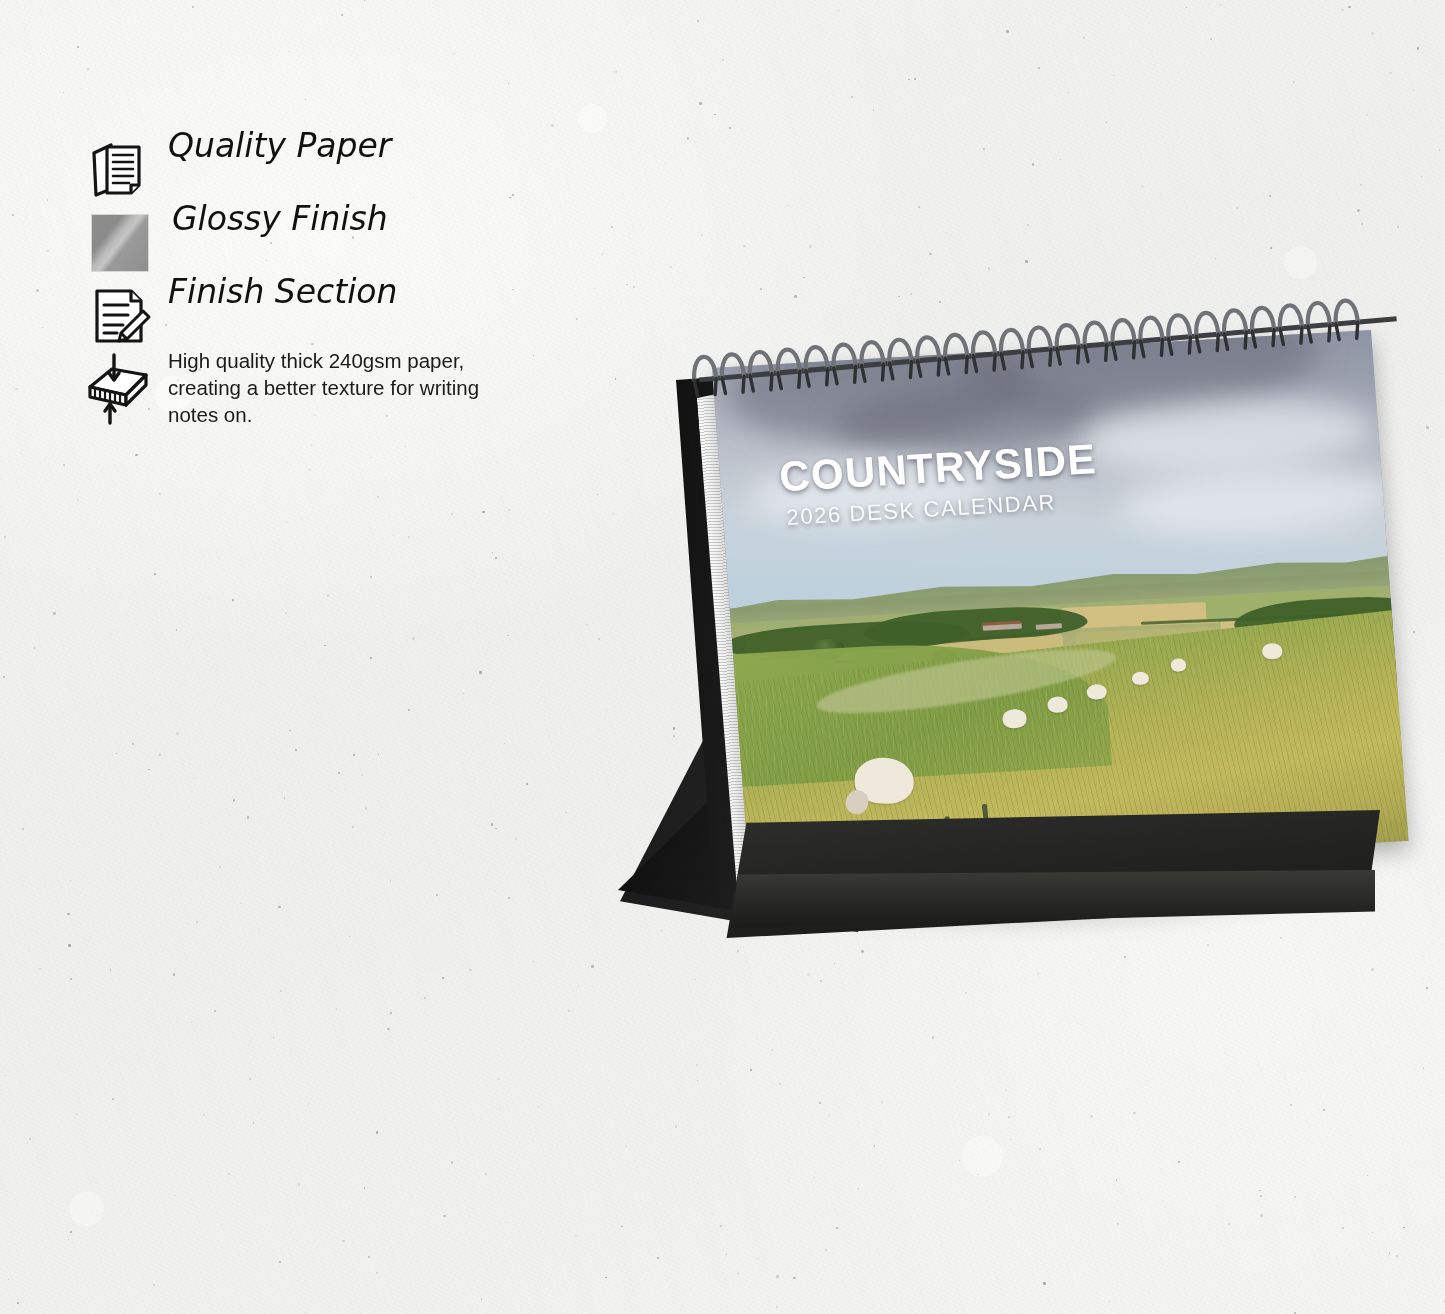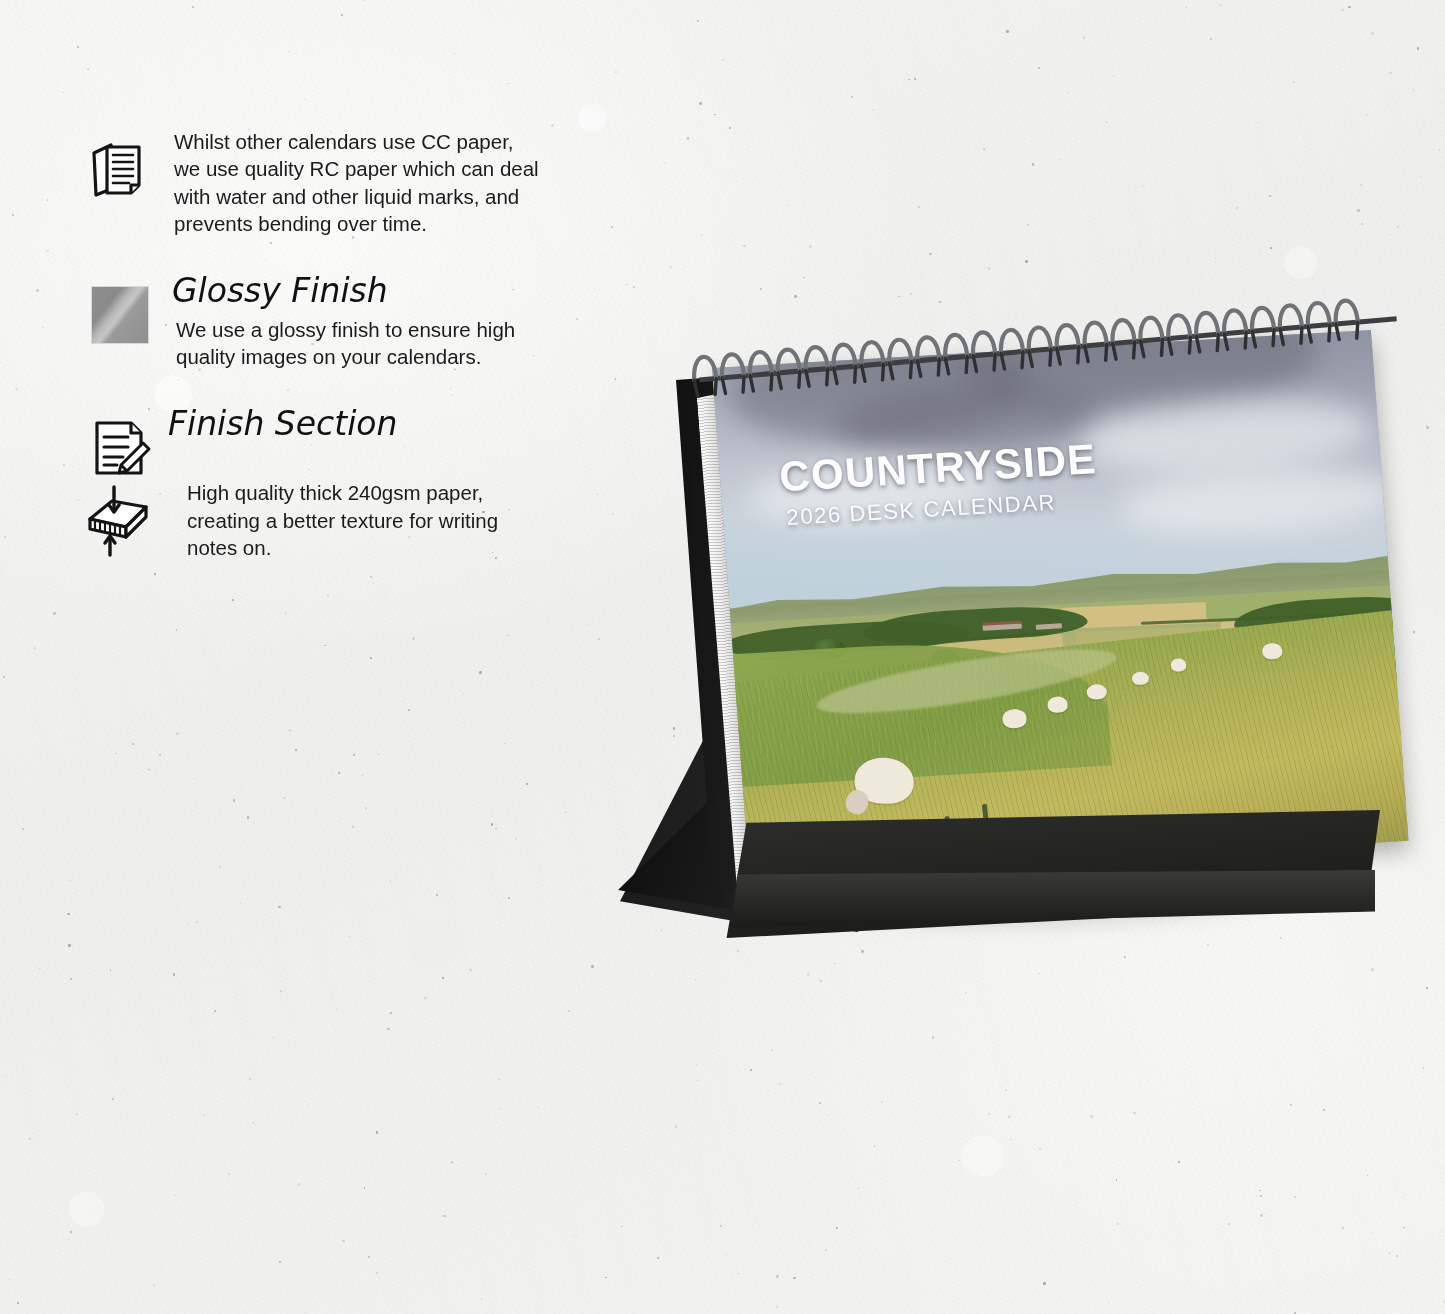--- a/index.html
+++ b/index.html
@@ -108,21 +108,21 @@
     line-height: 1.33;
     color: #1b1b1b;
     margin: 0;
     max-width: 460px;
     white-space: pre-line;
   }
   .feature--quality .feature-text { padding-left: 6px; }
   .feature--glossy .feature-body { padding-left: 94px; }
   .feature--glossy .feature-text { padding-left: 4px; }
   .feature--notes .feature-text { padding-left: 8px; }
-  .feature--thick .feature-text { padding-left: 0px; margin-left: 19px; }
+  .feature--thick .feature-text { padding-left: 0px; }
 
   .gloss-swatch {
     width: 56px;
     height: 56px;
     background:
       linear-gradient(128deg,
         #8e8e8e 0%, #8a8a8a 30%,
         #b9b9b9 42%, #c6c6c6 50%,
         #9a9a9a 58%, #8f8f8f 100%);
     border: 1px solid #d8d8d6;
@@ -841,35 +841,30 @@
           <g stroke="#141414" stroke-width="2.6" stroke-linecap="round">
             <line x1="26" y1="18" x2="46" y2="18"></line>
             <line x1="26" y1="25" x2="46" y2="25"></line>
             <line x1="26" y1="32" x2="46" y2="32"></line>
             <line x1="26" y1="39" x2="46" y2="39"></line>
             <line x1="26" y1="46" x2="42" y2="46"></line>
           </g>
         </svg>
       </div>
       <div class="feature-body">
-        <p class="feature-text">Whilst other calendars use CC paper,
-we use quality RC paper which can deal
-with water and other liquid marks, and
-prevents bending over time.</p>
+        <h2 class="feature-heading">Quality Paper</h2>
       </div>
     </div>
 
     <div class="feature feature--glossy">
       <div class="feature-icon">
         <div class="gloss-swatch"></div>
       </div>
       <div class="feature-body">
         <h2 class="feature-heading">Glossy Finish</h2>
-        <p class="feature-text">We use a glossy finish to ensure high
-quality images on your calendars.</p>
       </div>
     </div>
 
     <div class="feature feature--notes">
       <div class="feature-icon">
         <svg width="66" height="66" viewBox="0 0 66 66">
           <g fill="#ffffff" stroke="#141414" stroke-width="3.2" stroke-linejoin="round">
             <path d="M10,8 L44,8 L54,18 L54,58 L10,58 Z"></path>
             <path d="M44,8 L44,18 L54,18"></path>
           </g>

